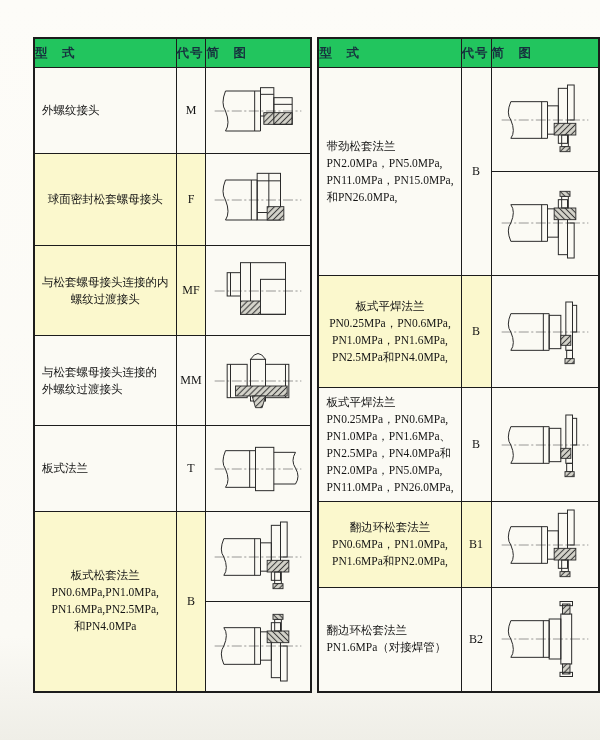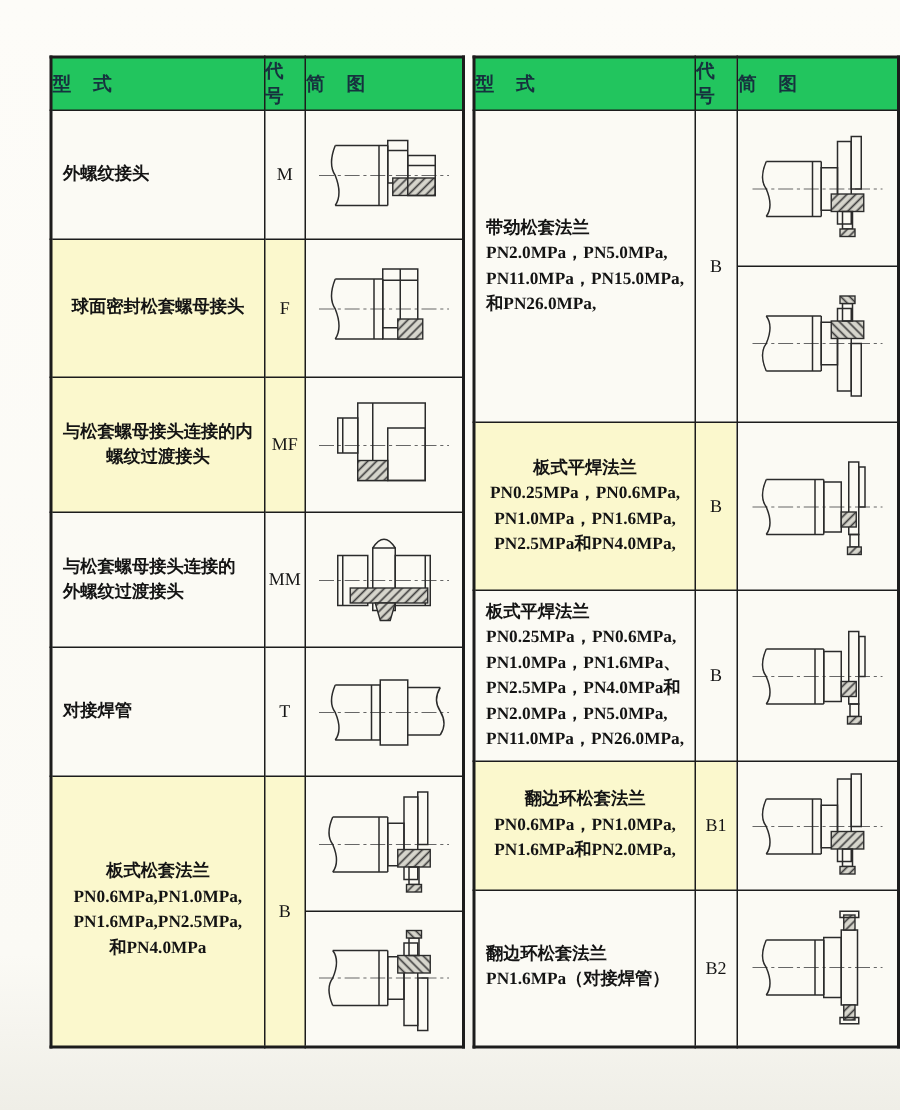--- a/index.html
+++ b/index.html
@@ -30,21 +30,21 @@
     background:#22c55e;
     border:1.5px solid #1c1c1c;
     height:28px;font-size:12.5px;font-weight:700;color:#16323e;
     text-align:left;letter-spacing:1px;padding:0;
   }
   .tbl td{
     border:1.5px solid #1c1c1c;
     background:#fbfaf4;
     color:#141414;
   }
-  td.type{padding:2px 7px;font-size:11.5px;font-weight:bold;}
+  td.type{padding:2px 7px;font-size:11.5px;}
   .tline{line-height:17px;white-space:nowrap;}
   td.code{text-align:center;font-size:12px;padding:0;}
   td.hl{background:#fbf8cd;text-align:center;}
   td.diag{padding:0;}
   .dstack{display:flex;flex-direction:column;width:100%;}
   .dbox{flex:1;display:flex;align-items:center;justify-content:center;min-height:0;}
   .dbox + .dbox{border-top:1.5px solid #1c1c1c;}
 </style>
 </head>
 <body>
@@ -186,21 +186,21 @@
                       <rect x="28" y="54" width="62" height="12" fill="url(#hp3)" stroke="#2b2b2b" stroke-width="1.1"></rect>
                       <path d="M48,66 L52,80 L60,80 L64,66 Z" fill="url(#hp3)" stroke="#2b2b2b" stroke-width="1.1"></path>
                     </g>
                   </svg>
                 </div>
               </div>
             </td>
           </tr>
           <tr style="height:86px">
             <td class="type">
-              <div class="tline">对接焊管</div>
+              <div class="tline">板式法兰</div>
             </td>
             <td class="code">T</td>
             <td class="diag">
               <div class="dstack" style="height:84px">
                 <div class="dbox">
                   <svg width="104" height="80" viewBox="0 0 110 96">
                     <defs>
                       <pattern id="hp5" width="5" height="5" patternUnits="userSpaceOnUse" patternTransform="rotate(45)">
                         <rect width="5" height="5" fill="#d6d5cc"></rect>
                         <line x1="2.5" y1="0" x2="2.5" y2="5" stroke="#3b3b3b" stroke-width="1.3"></line>

